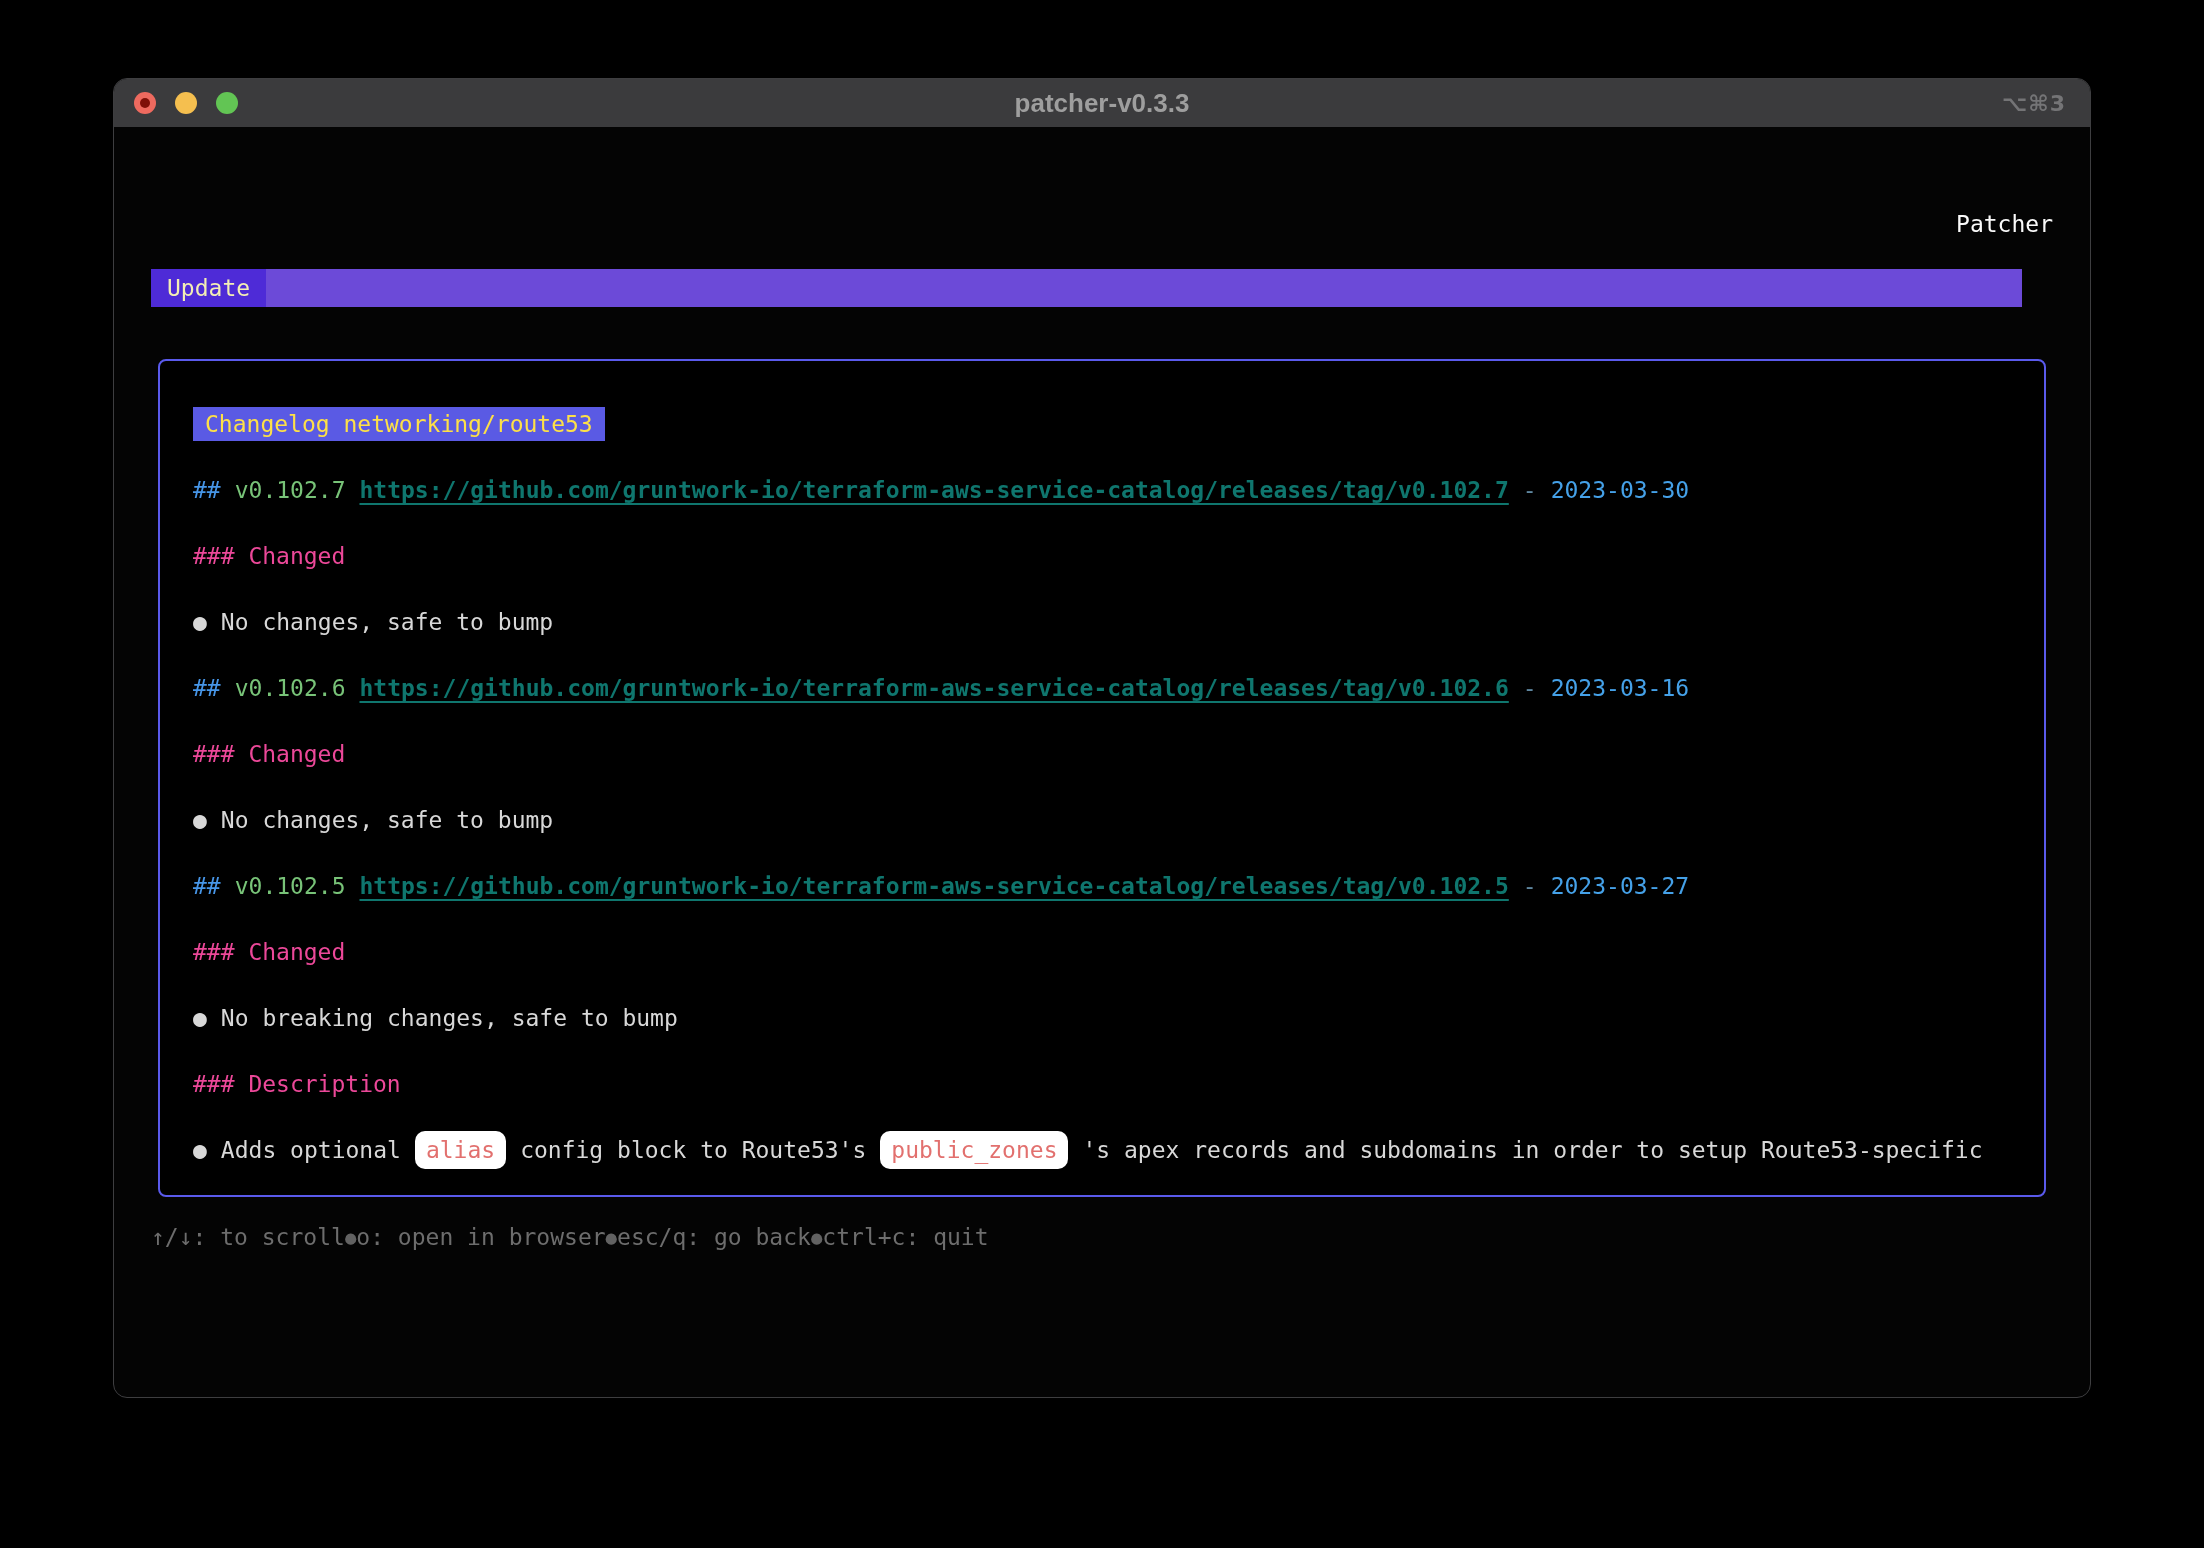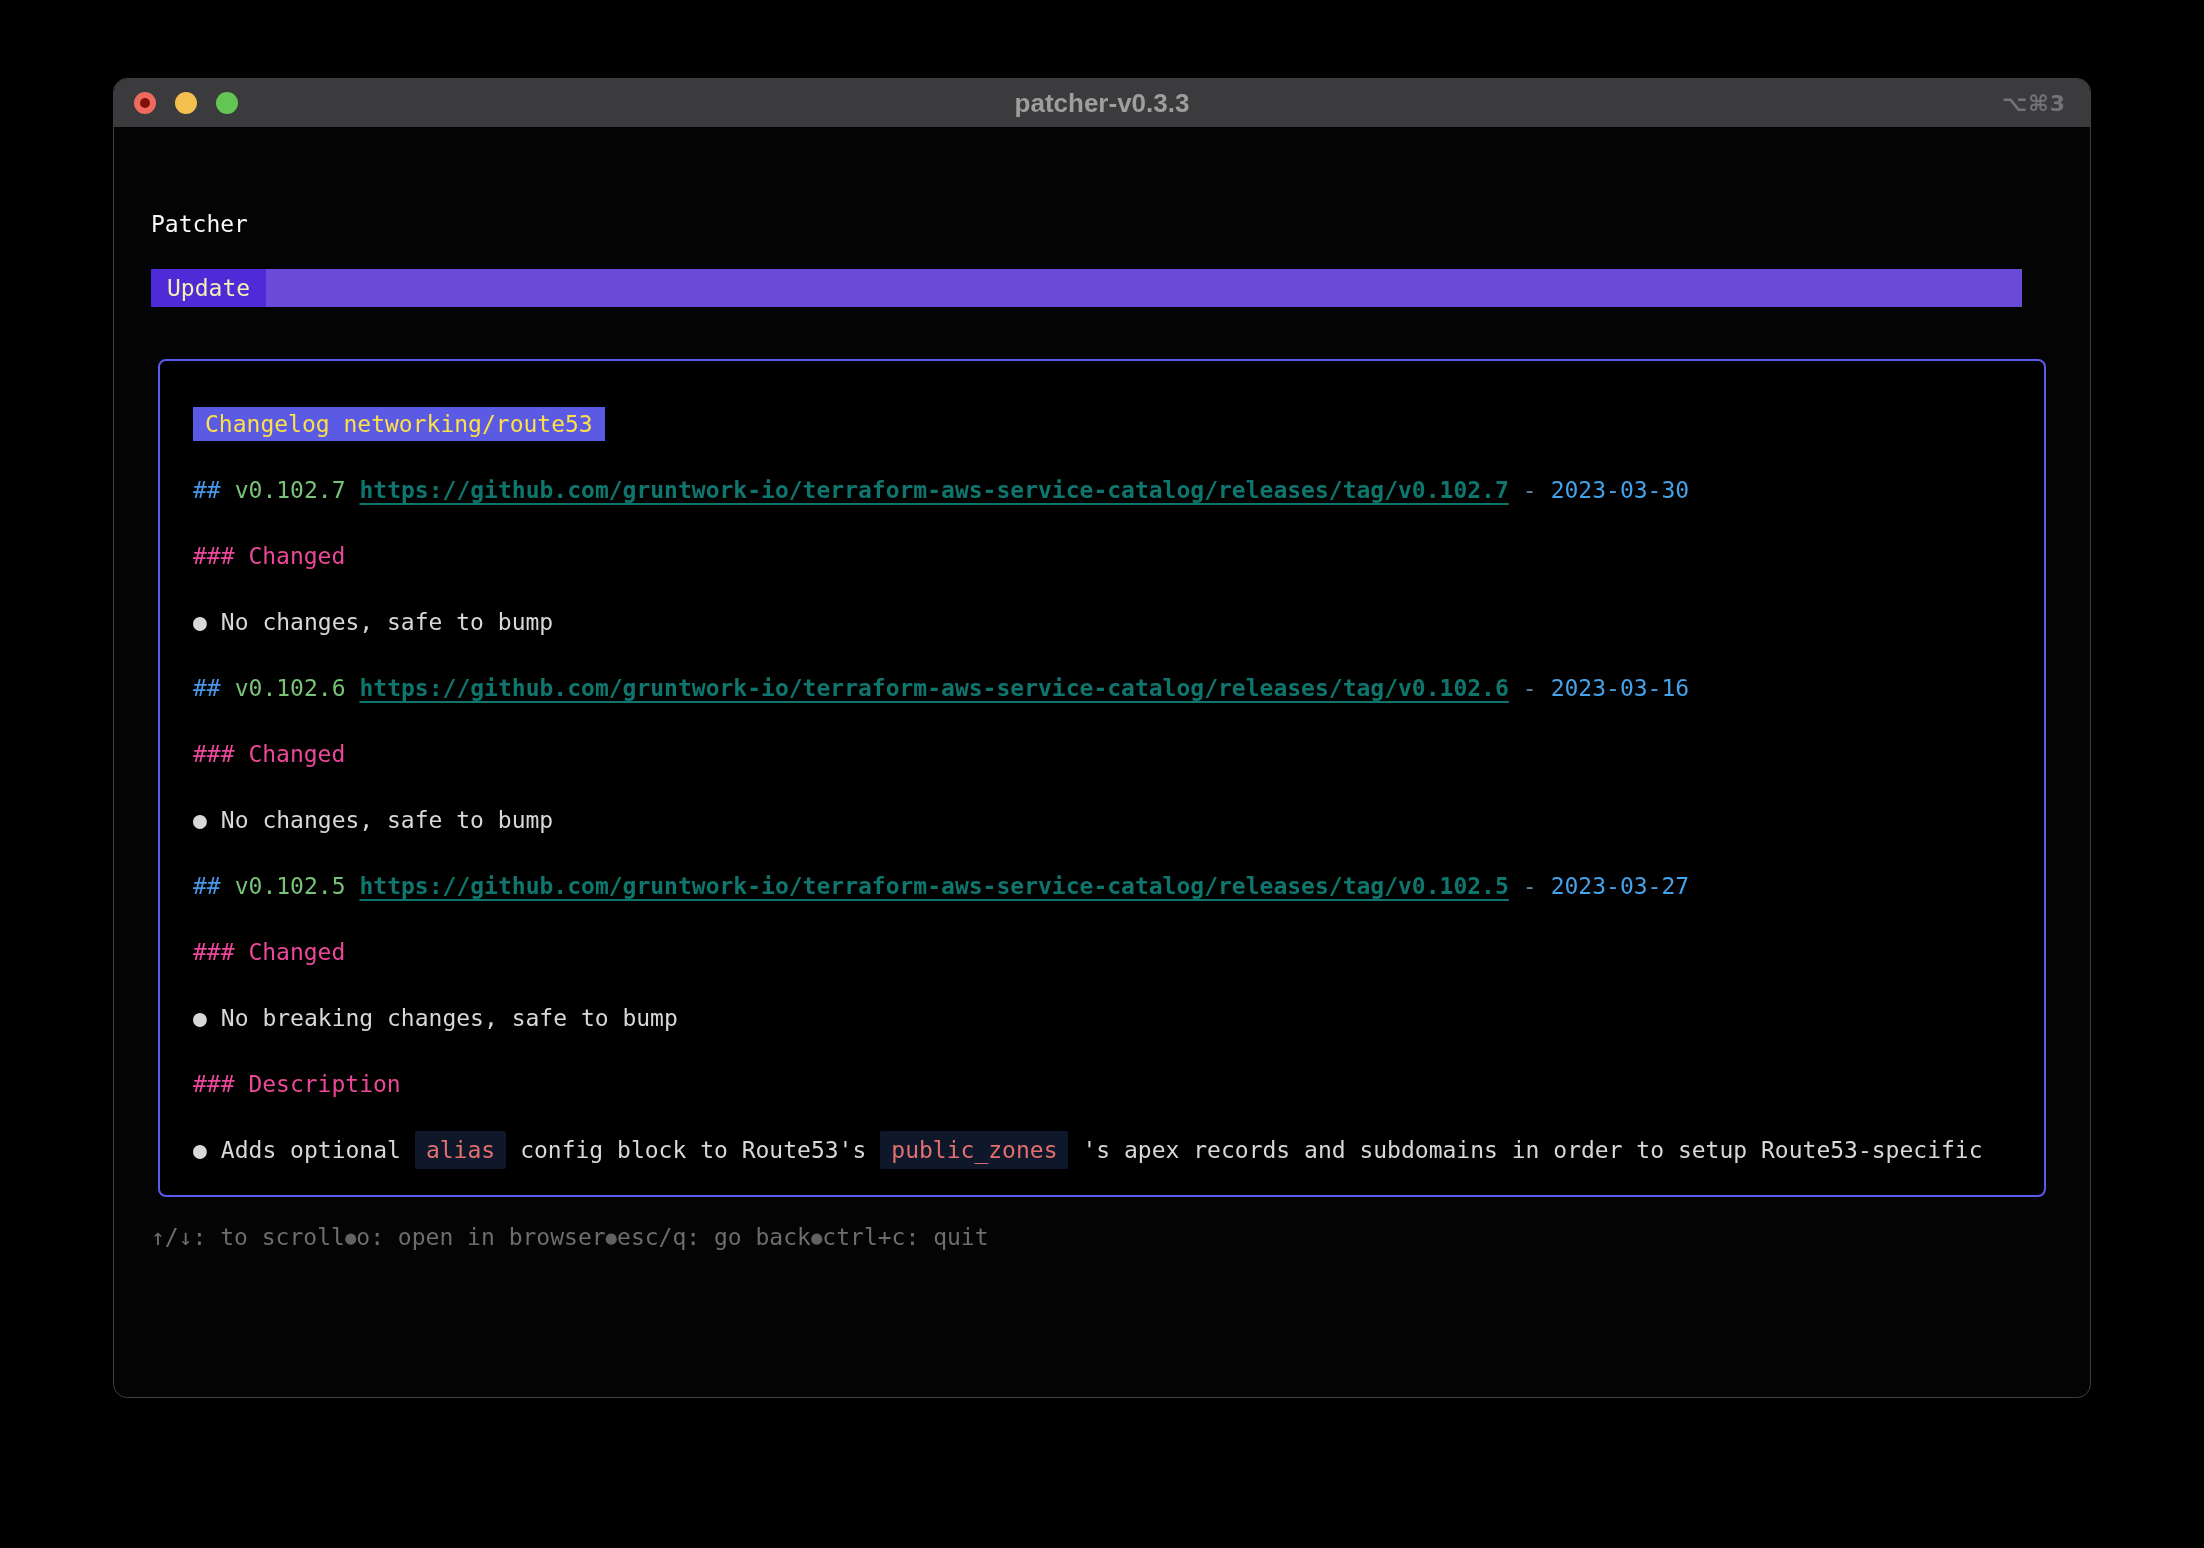--- a/index.html
+++ b/index.html
@@ -46,21 +46,21 @@
     font-weight: bold; font-size: 26px; color: #9e9e9e;
   }
   .tb-shortcut {
     position: absolute; right: 24px;
     font-family: "DejaVu Sans", sans-serif;
     font-weight: bold; font-size: 22px; color: #747476;
     letter-spacing: 1px;
   }
   
   .win-body { padding: 0 37px; color: #d4d4d4; font-size: 23px; }
-  .heading { margin-top: 81px; height: 33px; line-height: 33px; color: #fafafa; }
+  .heading { margin-top: 81px; height: 33px; line-height: 33px; color: #fafafa; text-align: right; }
   .tabbar {
     margin-top: 28px; margin-right: 31px;
     height: 38px; display: flex; background: #6c4ad8;
   }
   .tab-active {
     background: #4e2bd7; color: #f3eeb5;
     padding: 0 16px; line-height: 38px; height: 38px;
   }
   
   .box {
@@ -81,22 +81,22 @@
   }
   .h2-hash { color: #4796e8; }
   .h2-version { color: #78c378; }
   .h2-link { color: #0f766e; text-decoration: underline; text-underline-offset: 5px; font-weight: bold; }
   .h2-dash { color: #5f87a0; }
   .h2-date { color: #45a1e8; }
   .h3 { color: #ec4899; }
   .bullet { color: #d8d8d8; }
   .body-text { color: #d8d8d8; }
   .code {
-    background: #0f172a; color: #e2706e;
-    padding: 2px 11px; border-radius: 2px;
+    background: #ffffff; color: #e2706e;
+    padding: 2px 11px; border-radius: 10px;
   }
   
   .help {
     margin-top: 24px; display: flex; align-items: center;
     color: #6d6d6d; height: 33px; line-height: 33px; white-space: pre;
   }
   .help .sep { font-size: 19px; color: #626262; }
 </style>
 </head>
 <body>

